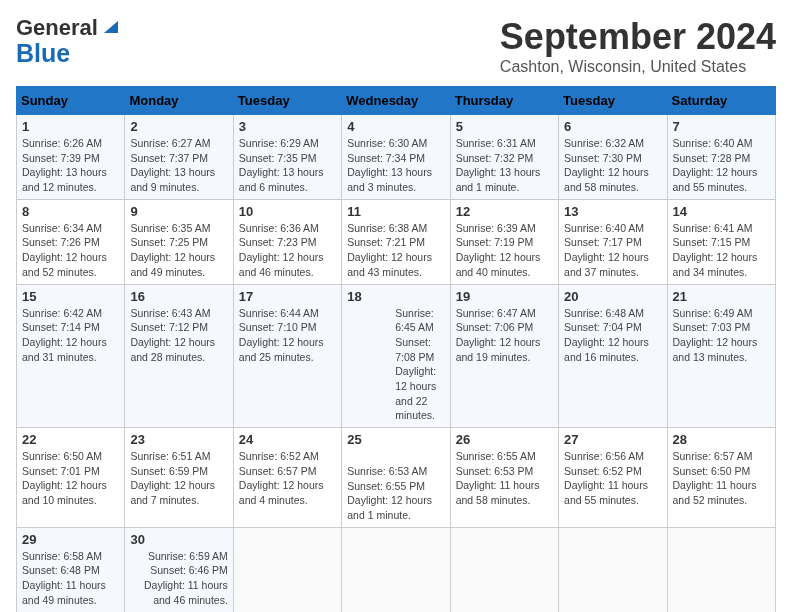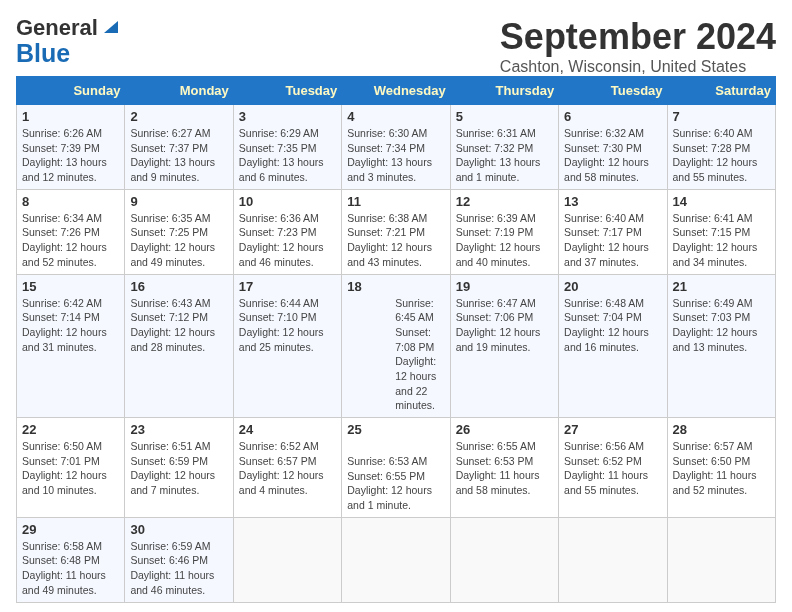--- a/index.html
+++ b/index.html
@@ -7,20 +7,21 @@
       font-family: Arial, sans-serif;
       background: #fff;
       width: 792px;
       min-height: 612px;
       padding: 16px;
     }
     .header-area {
       display: flex;
       justify-content: space-between;
       align-items: flex-start;
+      margin-bottom: 10px;
     }
     .logo {
       display: flex;
       flex-direction: column;
       align-items: flex-start;
     }
     .logo-text {
       font-size: 22px;
       font-weight: bold;
       color: #333;
@@ -42,23 +43,23 @@
       font-size: 16px;
       color: #555;
     }
     table {
       width: 100%;
       border-collapse: collapse;
       font-size: 11px;
     }
     thead tr th {
       background-color: #2176C7;
-      color: #fef9c3;
+      color: #000000;
       padding: 6px 4px;
-      text-align: right;
+      text-align: left;
       font-size: 13px;
       font-weight: bold;
       border: 1px solid #2176C7;
     }
     tbody tr td {
       border: 1px solid #ccc;
       vertical-align: top;
       padding: 4px 5px;
       width: 14.28%;
       min-height: 70px;
@@ -327,21 +328,21 @@
       <tr>
         <td>
           <span class="day-num">29</span>
           <div class="day-detail" style="white-space: pre-line;">Sunrise: 6:58 AM
 Sunset: 6:48 PM
 Daylight: 11 hours
 and 49 minutes.</div>
         </td>
         <td>
           <span class="day-num">30</span>
-          <div class="day-detail" style="white-space: pre-line;">Sunrise: 6:59 AM
+          <div class="day-detail" style="white-space: pre-line; text-align: right;">Sunrise: 6:59 AM
 Sunset: 6:46 PM
 Daylight: 11 hours
 and 46 minutes.</div>
         </td>
         <td class="empty"></td>
         <td class="empty"></td>
         <td class="empty"></td>
         <td class="empty"></td>
         <td class="empty"></td>
       </tr>

